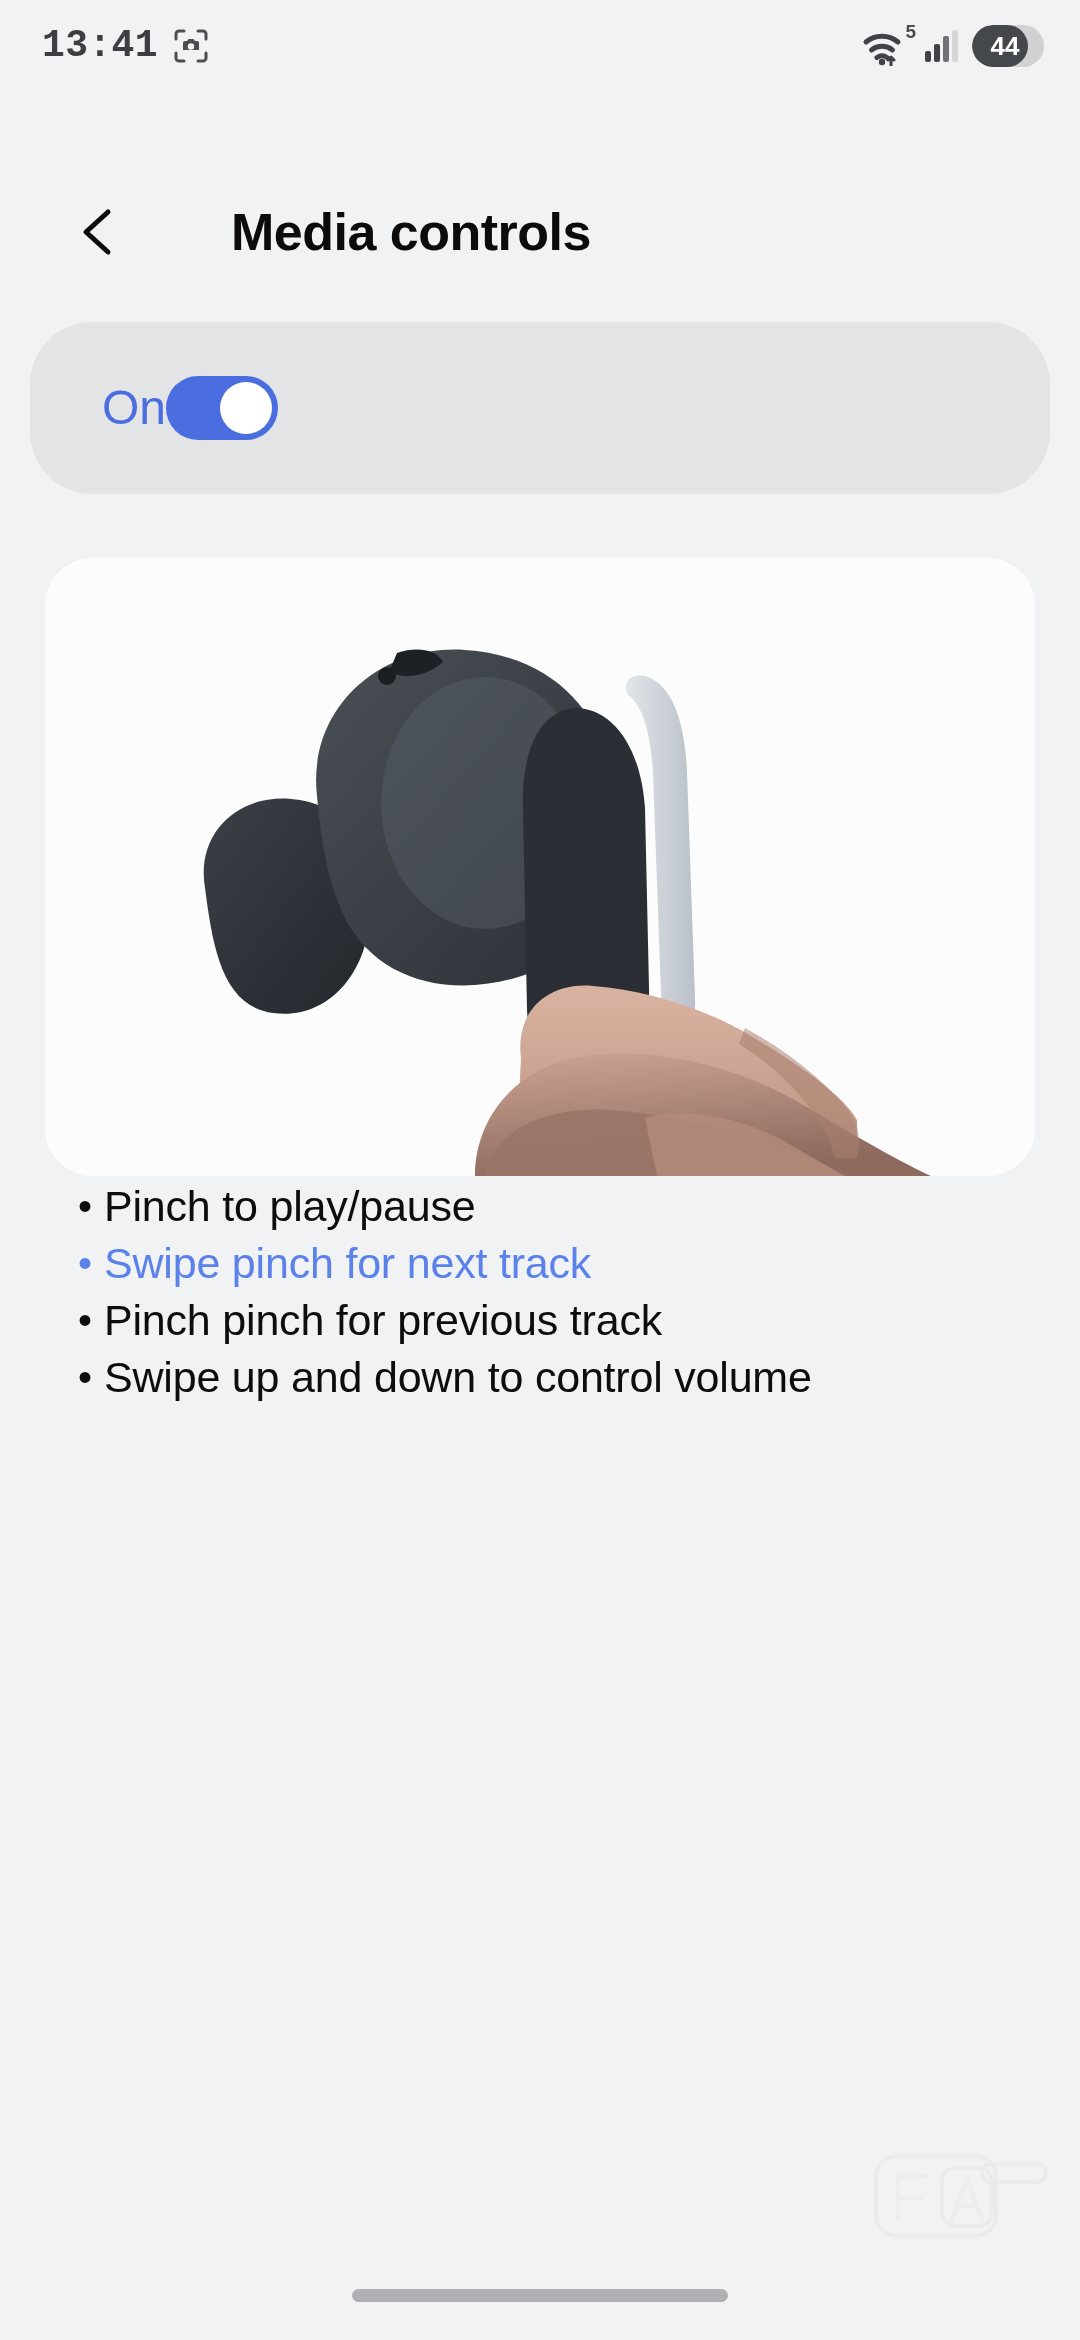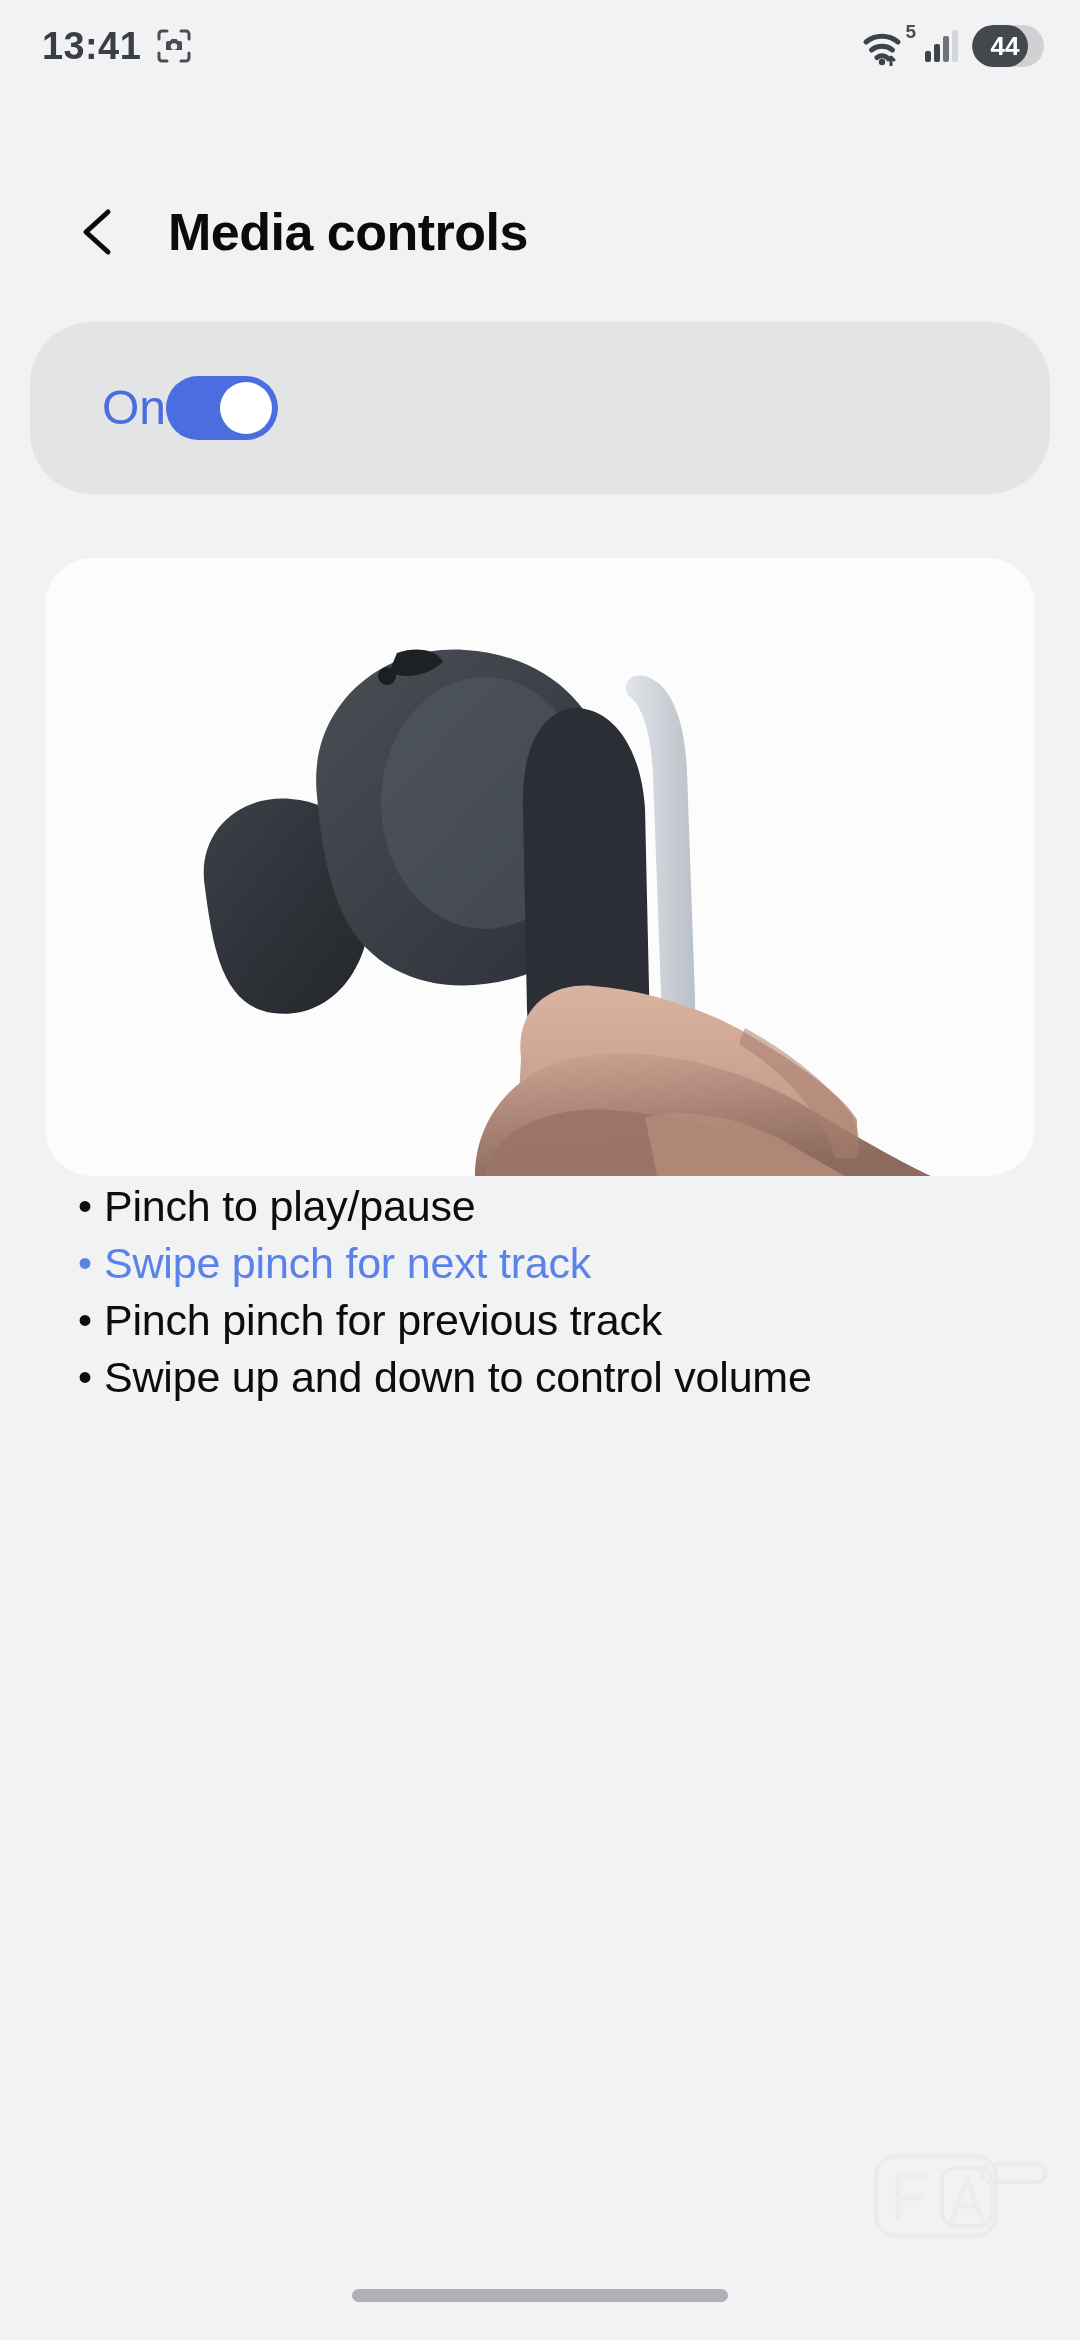--- a/index.html
+++ b/index.html
@@ -22,21 +22,21 @@
   
   .statusbar {
     position:absolute;
     top:0; left:0;
     width:1080px; height:92px;
     display:flex;
     align-items:center;
     justify-content:space-between;
     padding:0 36px 0 42px;
   }
-  .sb-left { display:flex; align-items:center; gap:15px; }
+  .sb-left { display:flex; align-items:center; gap:15px;font-family:Liberation Mono, monospace; }
   .sb-clock {
     font-size:38px;
     font-weight:600;
     color:#3b3e42;
     letter-spacing:0.4px;
     line-height:1;
   }
   .sb-capture { width:36px; height:36px; position:relative; display:block; }
   .sb-right { display:flex; align-items:center; gap:14px; }
 
@@ -90,21 +90,21 @@
   }
   .back-btn {
     width:56px; height:56px;
     display:flex;
     align-items:center;
     justify-content:center;
     cursor:pointer;
     flex:none;
   }
   .page-title {
-    margin-left:40px;
+    margin-left:103px;
     font-size:52px;
     font-weight:700;
     color:#0b0b0c;
     letter-spacing:-0.5px;
     line-height:1;
   }
 
   
   .toggle-card {
     position:absolute;

